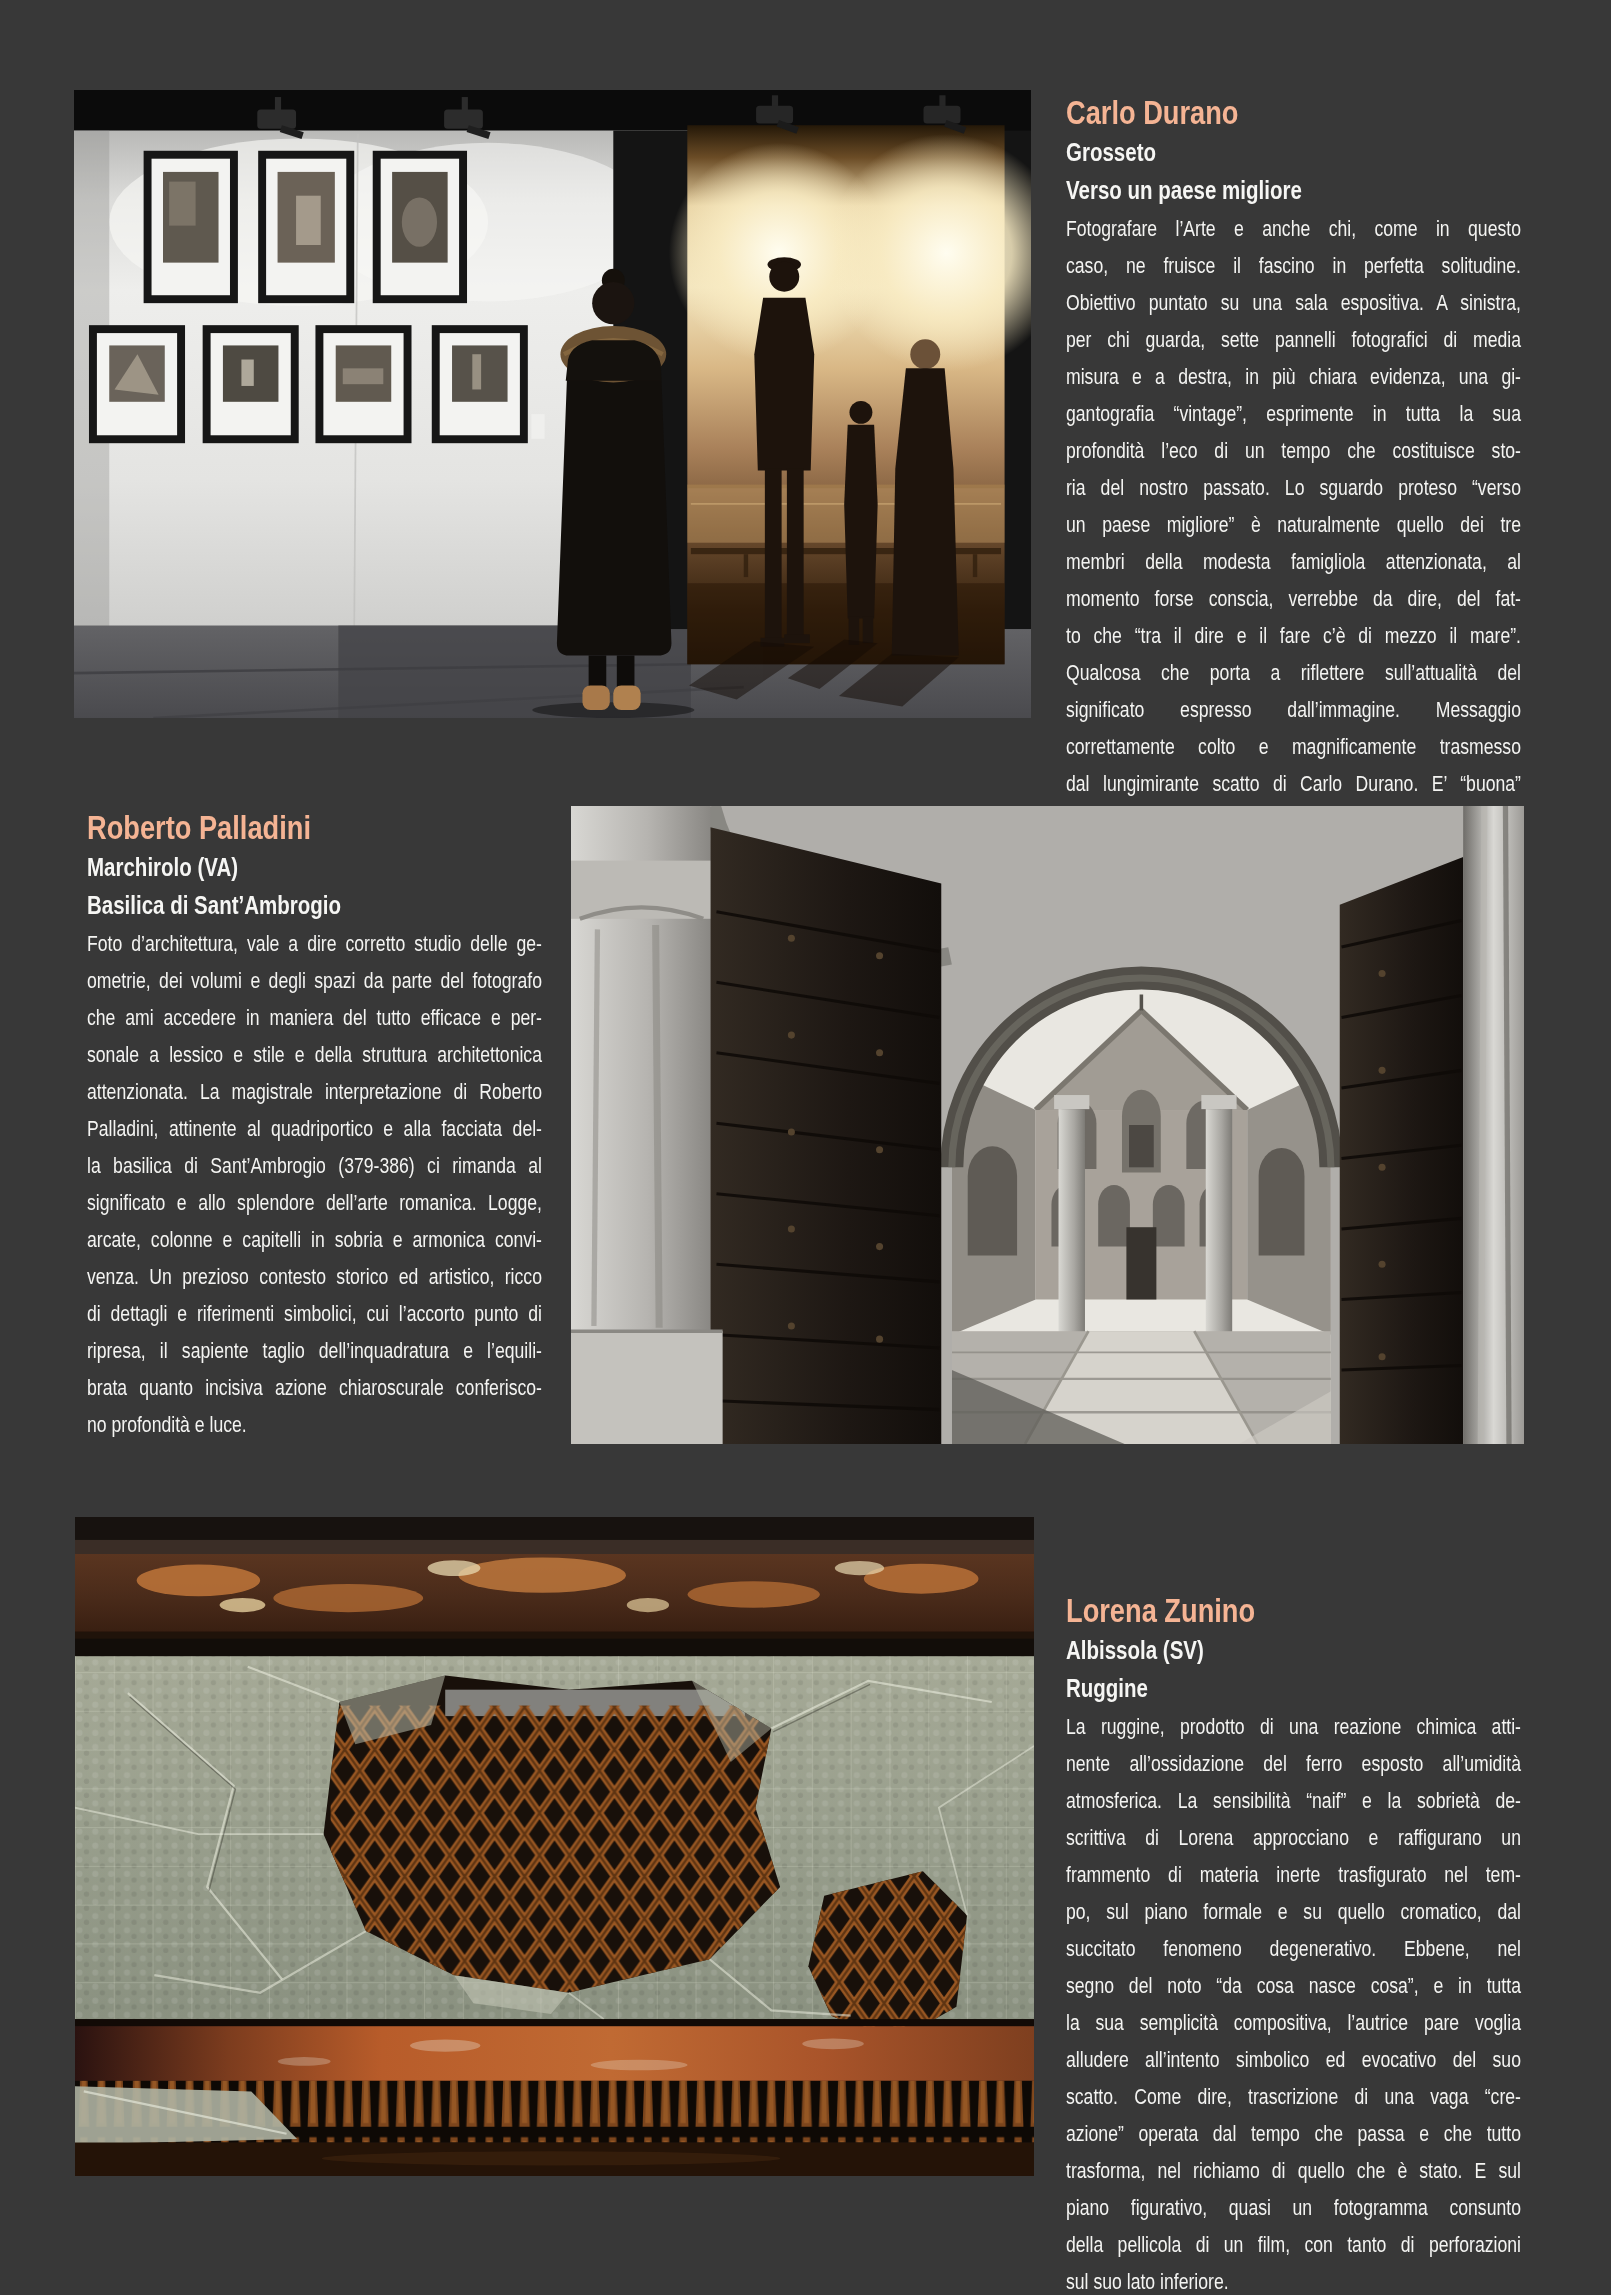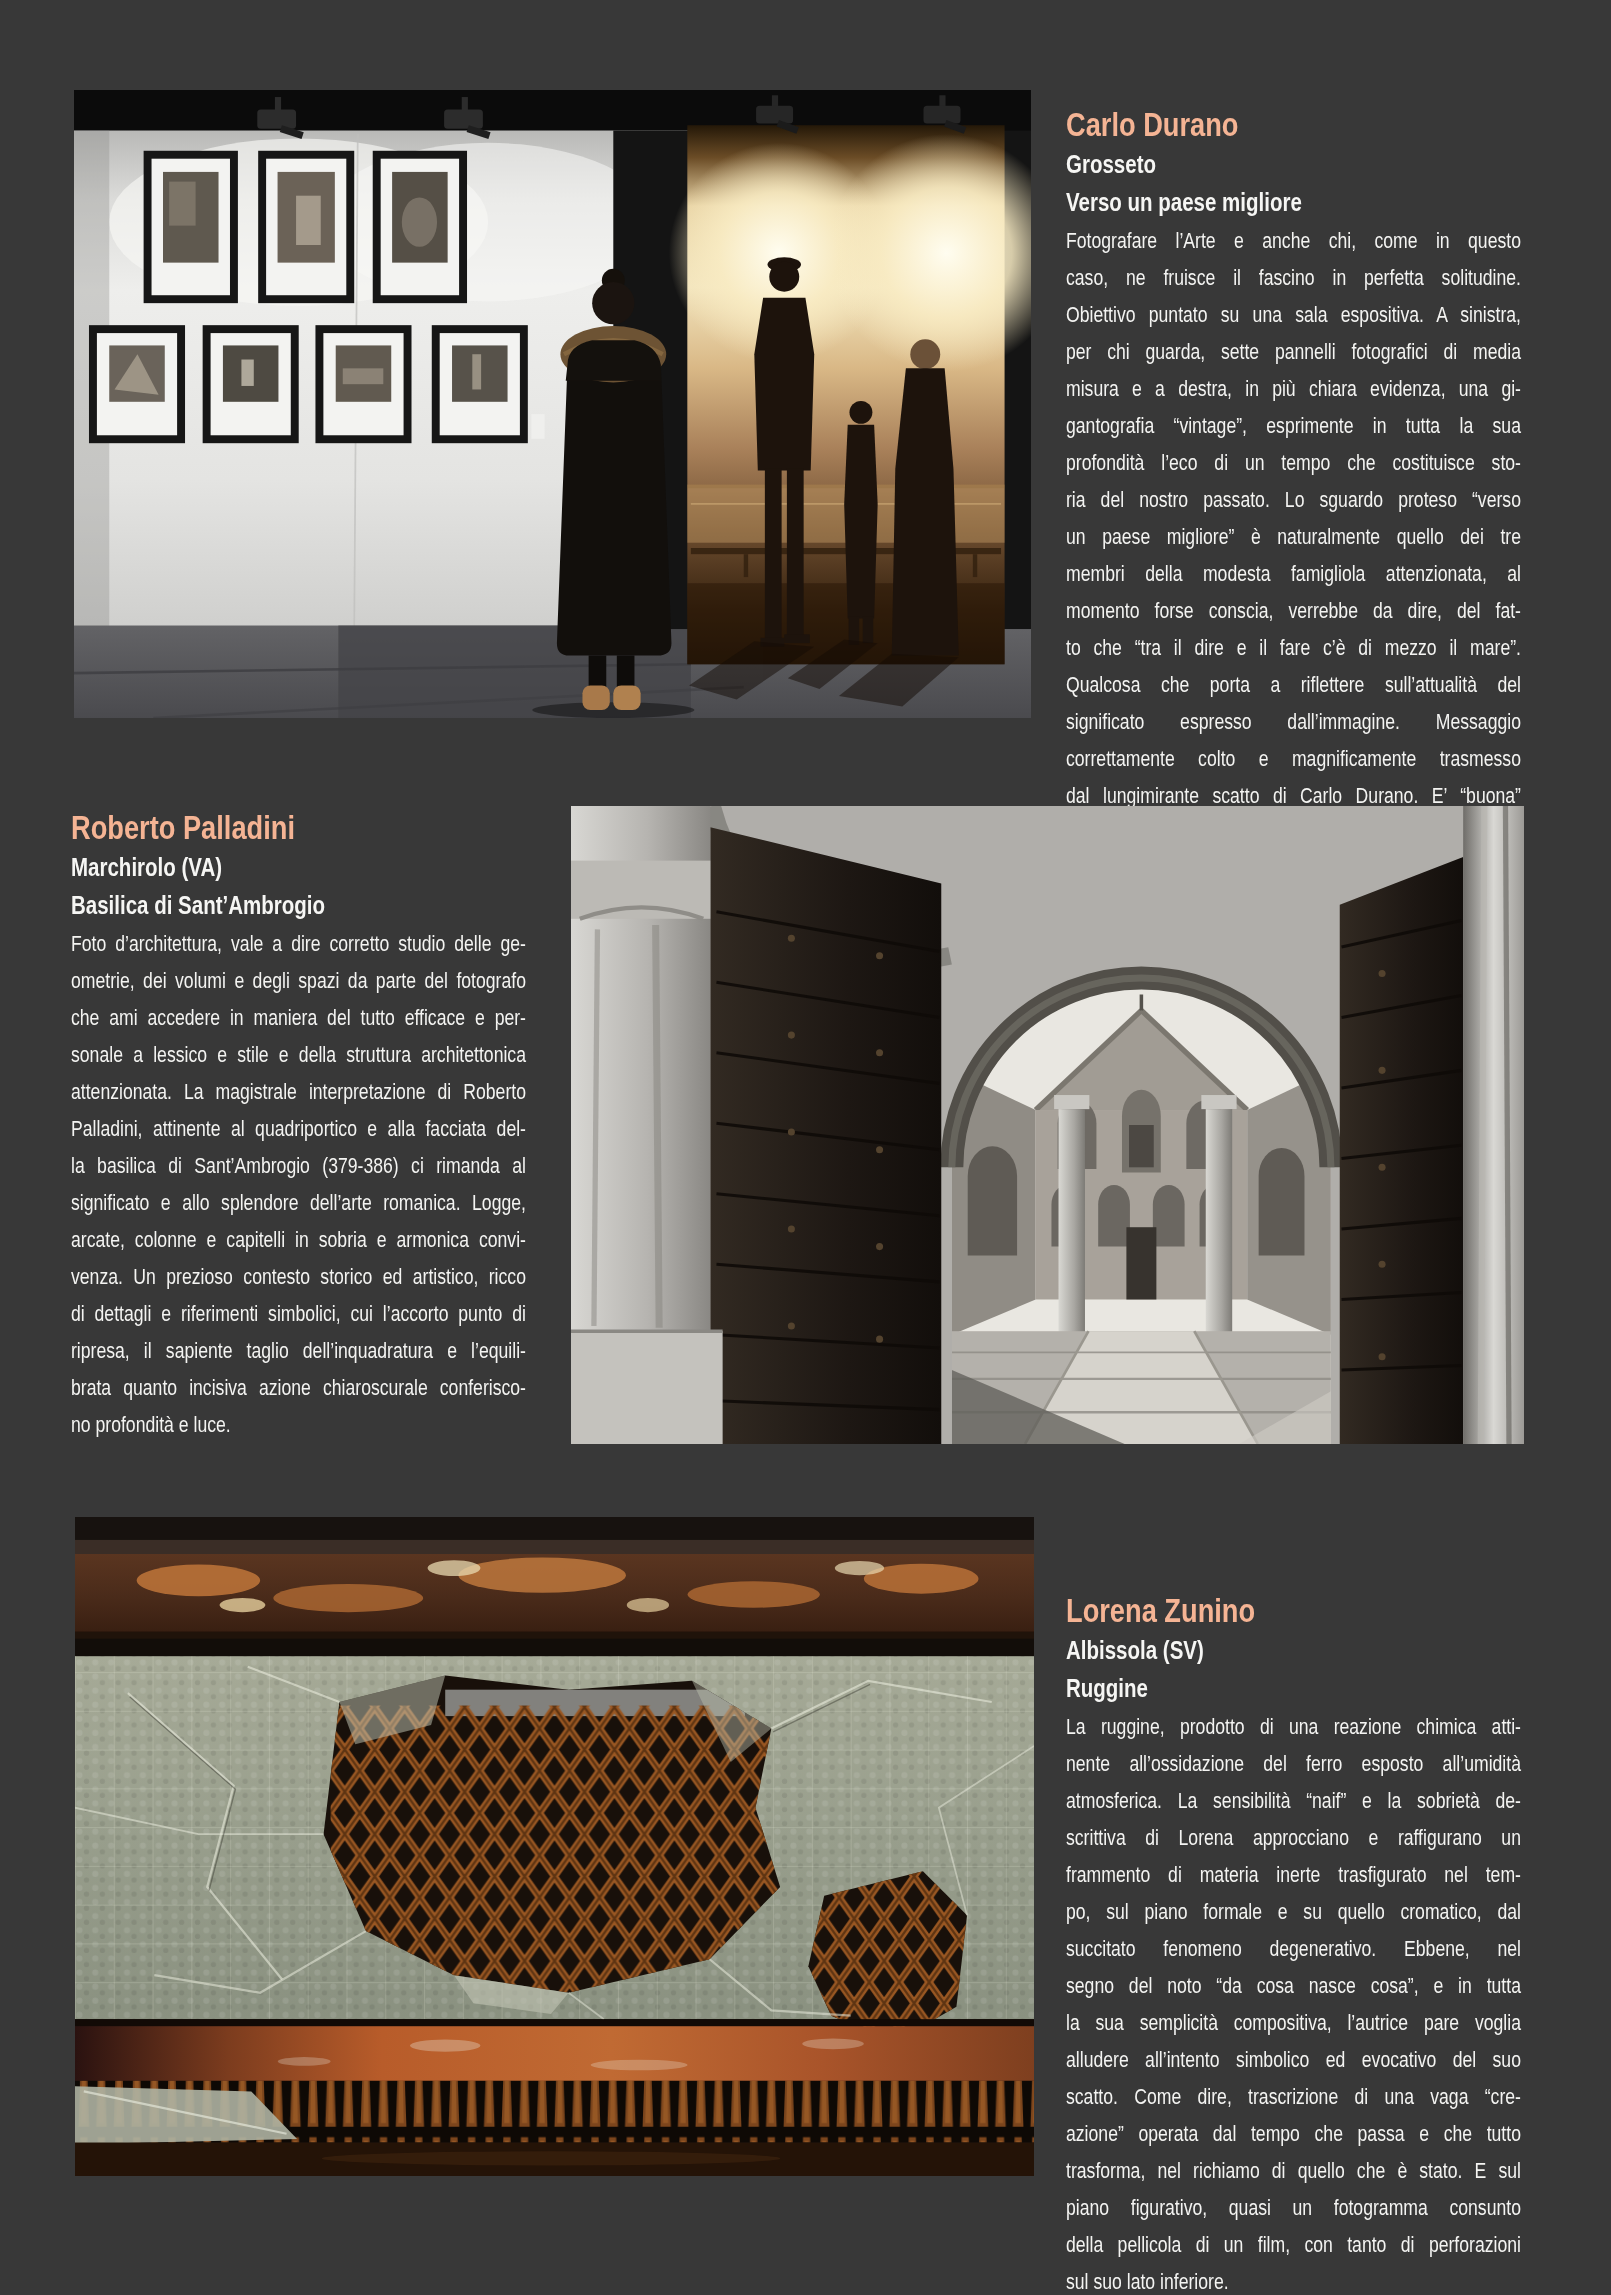--- a/index.html
+++ b/index.html
@@ -7,22 +7,22 @@
     width:1612px;height:2295px;position:relative;overflow:hidden;
     background:var(--page-bg,#383838);
     font-family:"Liberation Sans", sans-serif;
   }
   .photo{position:absolute;margin:0;overflow:hidden;background:#000}
   .photo svg{display:block;width:100%;height:100%}
   .p1{left:74px;top:90px;width:957px;height:628px}
   .p2{left:571px;top:806px;width:953px;height:638px}
   .p3{left:75px;top:1517px;width:959px;height:659px}
   .col{position:absolute;width:456px;color:var(--text,#f6f6f4)}
-  .c1{left:1066px;top:104px}
-  .c2{left:71px;top:807px}
+  .c1{left:1066px;top:92px}
+  .c2{left:87px;top:807px}
   .c3{left:1066px;top:1590px}
   .squeeze{width:568px;transform:scaleX(0.801);transform-origin:0 0}
   .author{font-size:34px;font-weight:bold;line-height:41px;letter-spacing:0;
     color:var(--accent,#F5B494);margin:0}
   .loc,.ptitle{font-size:25.6px;font-weight:bold;line-height:38px;margin:0;color:var(--text,#f6f6f4)}
   .bodytext{margin-top:0.9px}
   .jline{font-size:22px;line-height:37px;text-align:justify;text-align-last:justify;color:#f4f4f2}
   .jline.last{text-align-last:left}
 </style>
 </head>

